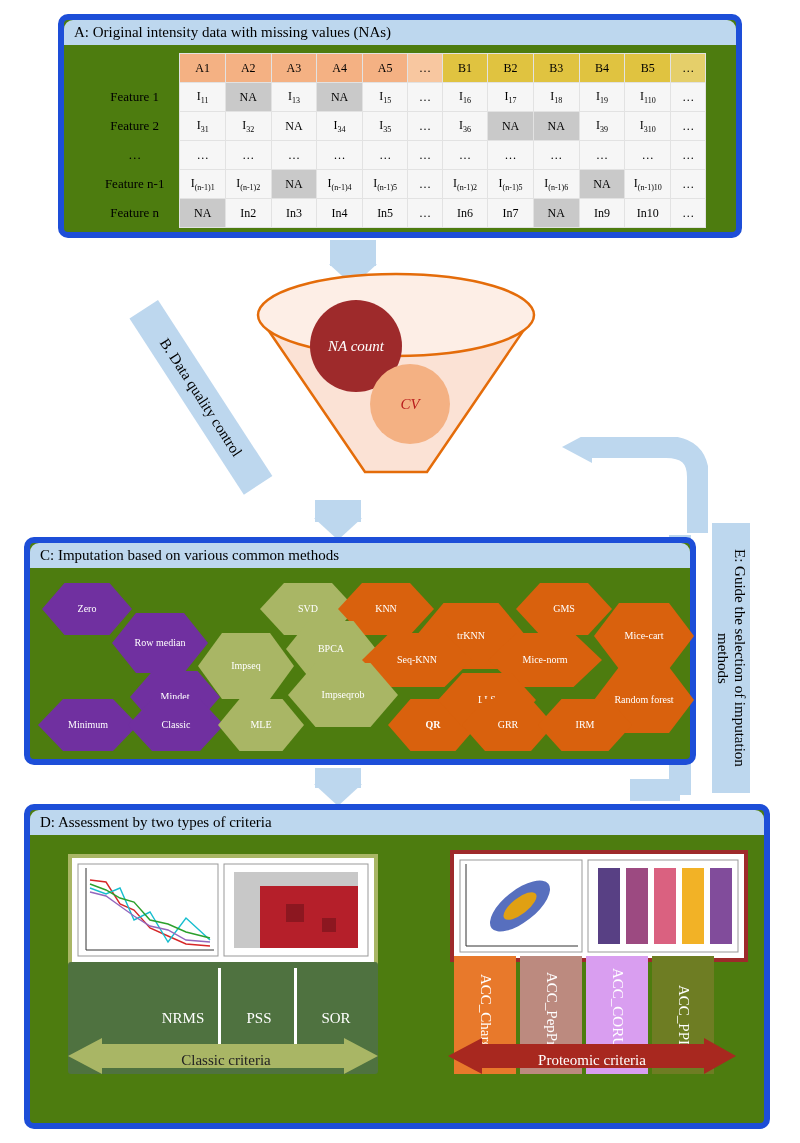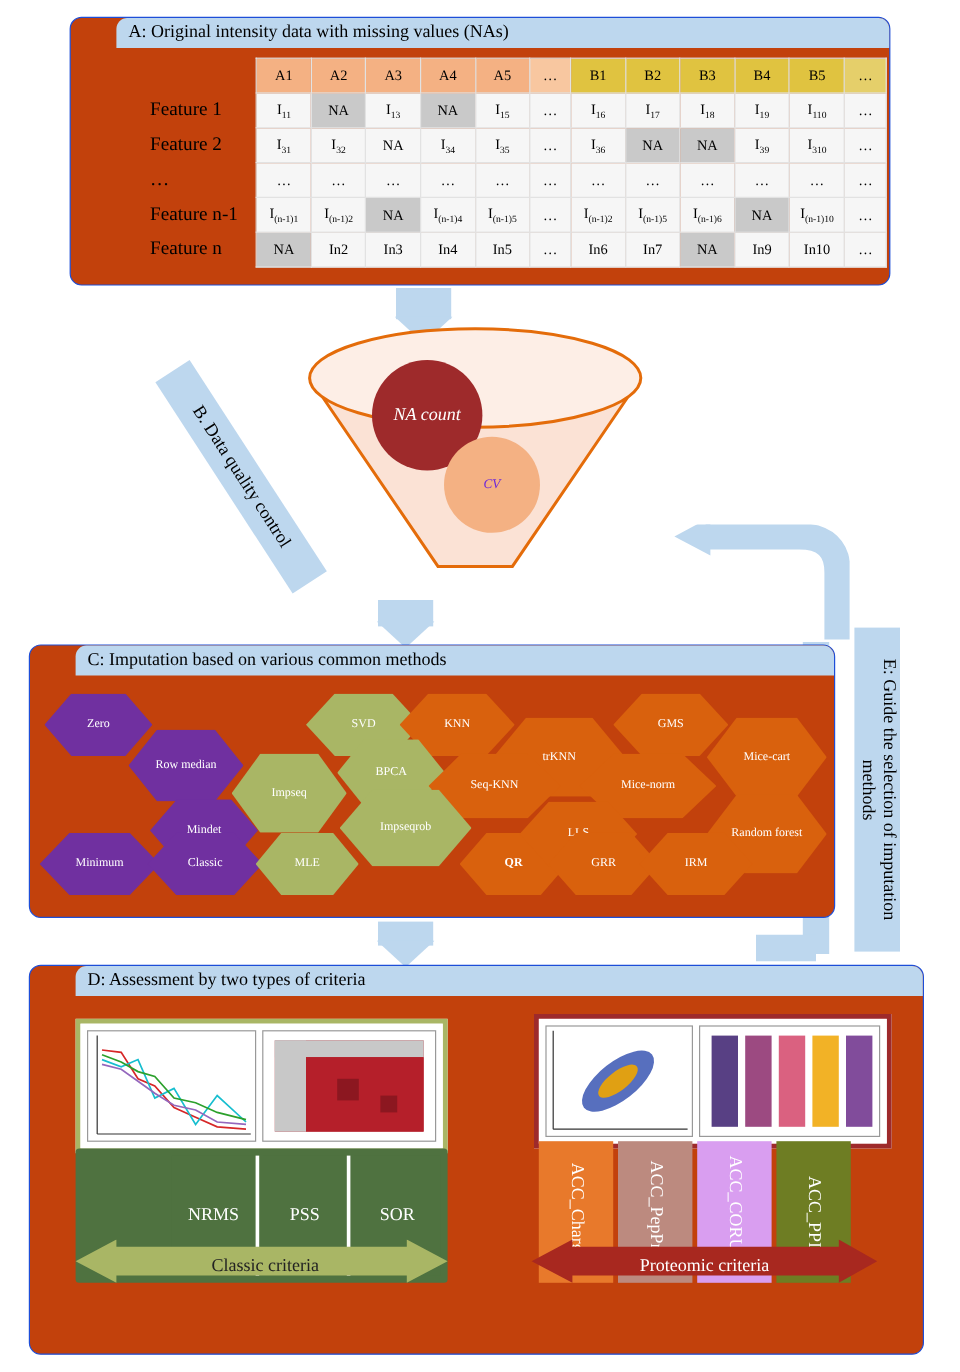--- a/index.html
+++ b/index.html
@@ -1,40 +1,40 @@
 <!DOCTYPE html>
 <html><head>
 <meta charset="utf-8">
 <style>
   html,body{margin:0;padding:0;background:#ffffff;}
   body{width:800px;height:1143px;position:relative;font-family:"Liberation Serif",serif;color:#000;overflow:hidden;}
-  .panel{position:absolute;border:1px solid #1d4ed8;border-radius:10px;background:#c2410c;box-sizing:border-box;padding-left:38px;}
+  .panel{position:absolute;border:6px solid #1d4ed8;border-radius:10px;background:#4d7c0f;box-sizing:border-box;}
   .panel-title{background:#bdd7ee;font-size:15px;padding:4px 10px;border-radius:9px 9px 0 0;font-family:"Liberation Serif",serif;}
 
   
   #panelA{left:58px;top:14px;width:684px;height:224px;}
   #panelA .panel-title{width:100%;box-sizing:border-box;}
   table.intensity{border-collapse:collapse;width:616px;margin:8px 0 0 26px;font-size:12px;}
   table.intensity td,table.intensity th{border:1px solid #e2e2e2;text-align:center;padding:3px 2px;font-weight:normal;height:22px;}
-  table.intensity .rowlab{text-align:left;border:none;width:92px;font-size:16px;}
+  table.intensity .rowlab{text-align:center;border:none;width:92px;font-size:13px;}
   table.intensity thead th.blank{border:none;background:none;}
   th.ga{background:#f4b183;width:44px;}
   th.gb{background:#e0c340;width:44px;}
   th.dots{background:#f8c7a0;width:32px;}
   th.dots2{background:#e5cf6a;width:32px;}
   td.na{background:#c9c9c9;}
   td.plain{background:#f6f6f6;}
   sub{font-size:8px;}
   .vblock{position:absolute;background:#bdd7ee;}
   .tri-down{position:absolute;width:0;height:0;border-left:24px solid transparent;border-right:24px solid transparent;border-top:22px solid #bdd7ee;}
 
   
   #funnel{position:absolute;left:255px;top:272px;width:285px;height:230px;font-style:italic;}
   .circle-na{position:absolute;left:55px;top:28px;width:92px;height:92px;border-radius:50%;background:#9e2a2b;color:#fff;display:flex;align-items:center;justify-content:center;text-align:center;font-size:15px;line-height:1.1;}
-  .circle-cv{position:absolute;left:115px;top:92px;width:80px;height:80px;border-radius:50%;background:#f4b183;color:#6d28d9;display:flex;align-items:center;justify-content:center;font-size:11px;}
+  .circle-cv{position:absolute;left:115px;top:92px;width:80px;height:80px;border-radius:50%;background:#f4b183;color:#b91c1c;display:flex;align-items:center;justify-content:center;font-size:15px;}
   
   #blabel{position:absolute;left:158px;top:300px;width:210px;height:34px;background:#bdd7ee;transform:rotate(57deg);transform-origin:left top;display:flex;align-items:center;justify-content:center;font-size:15px;}
 
   
   #panelC{left:24px;top:537px;width:672px;height:228px;}
   #hexwrap{position:absolute;left:8px;top:34px;width:660px;height:190px;}
   .hex{position:absolute;display:flex;align-items:center;justify-content:center;text-align:center;color:#fff;font-size:10px;line-height:1.05;clip-path:polygon(25% 0%,75% 0%,100% 50%,75% 100%,25% 100%,0% 50%);}
   .hx-p{background:#7030a0;}
   .hx-g{background:#a9b665;}
   .hx-o{background:#d9610d;}

